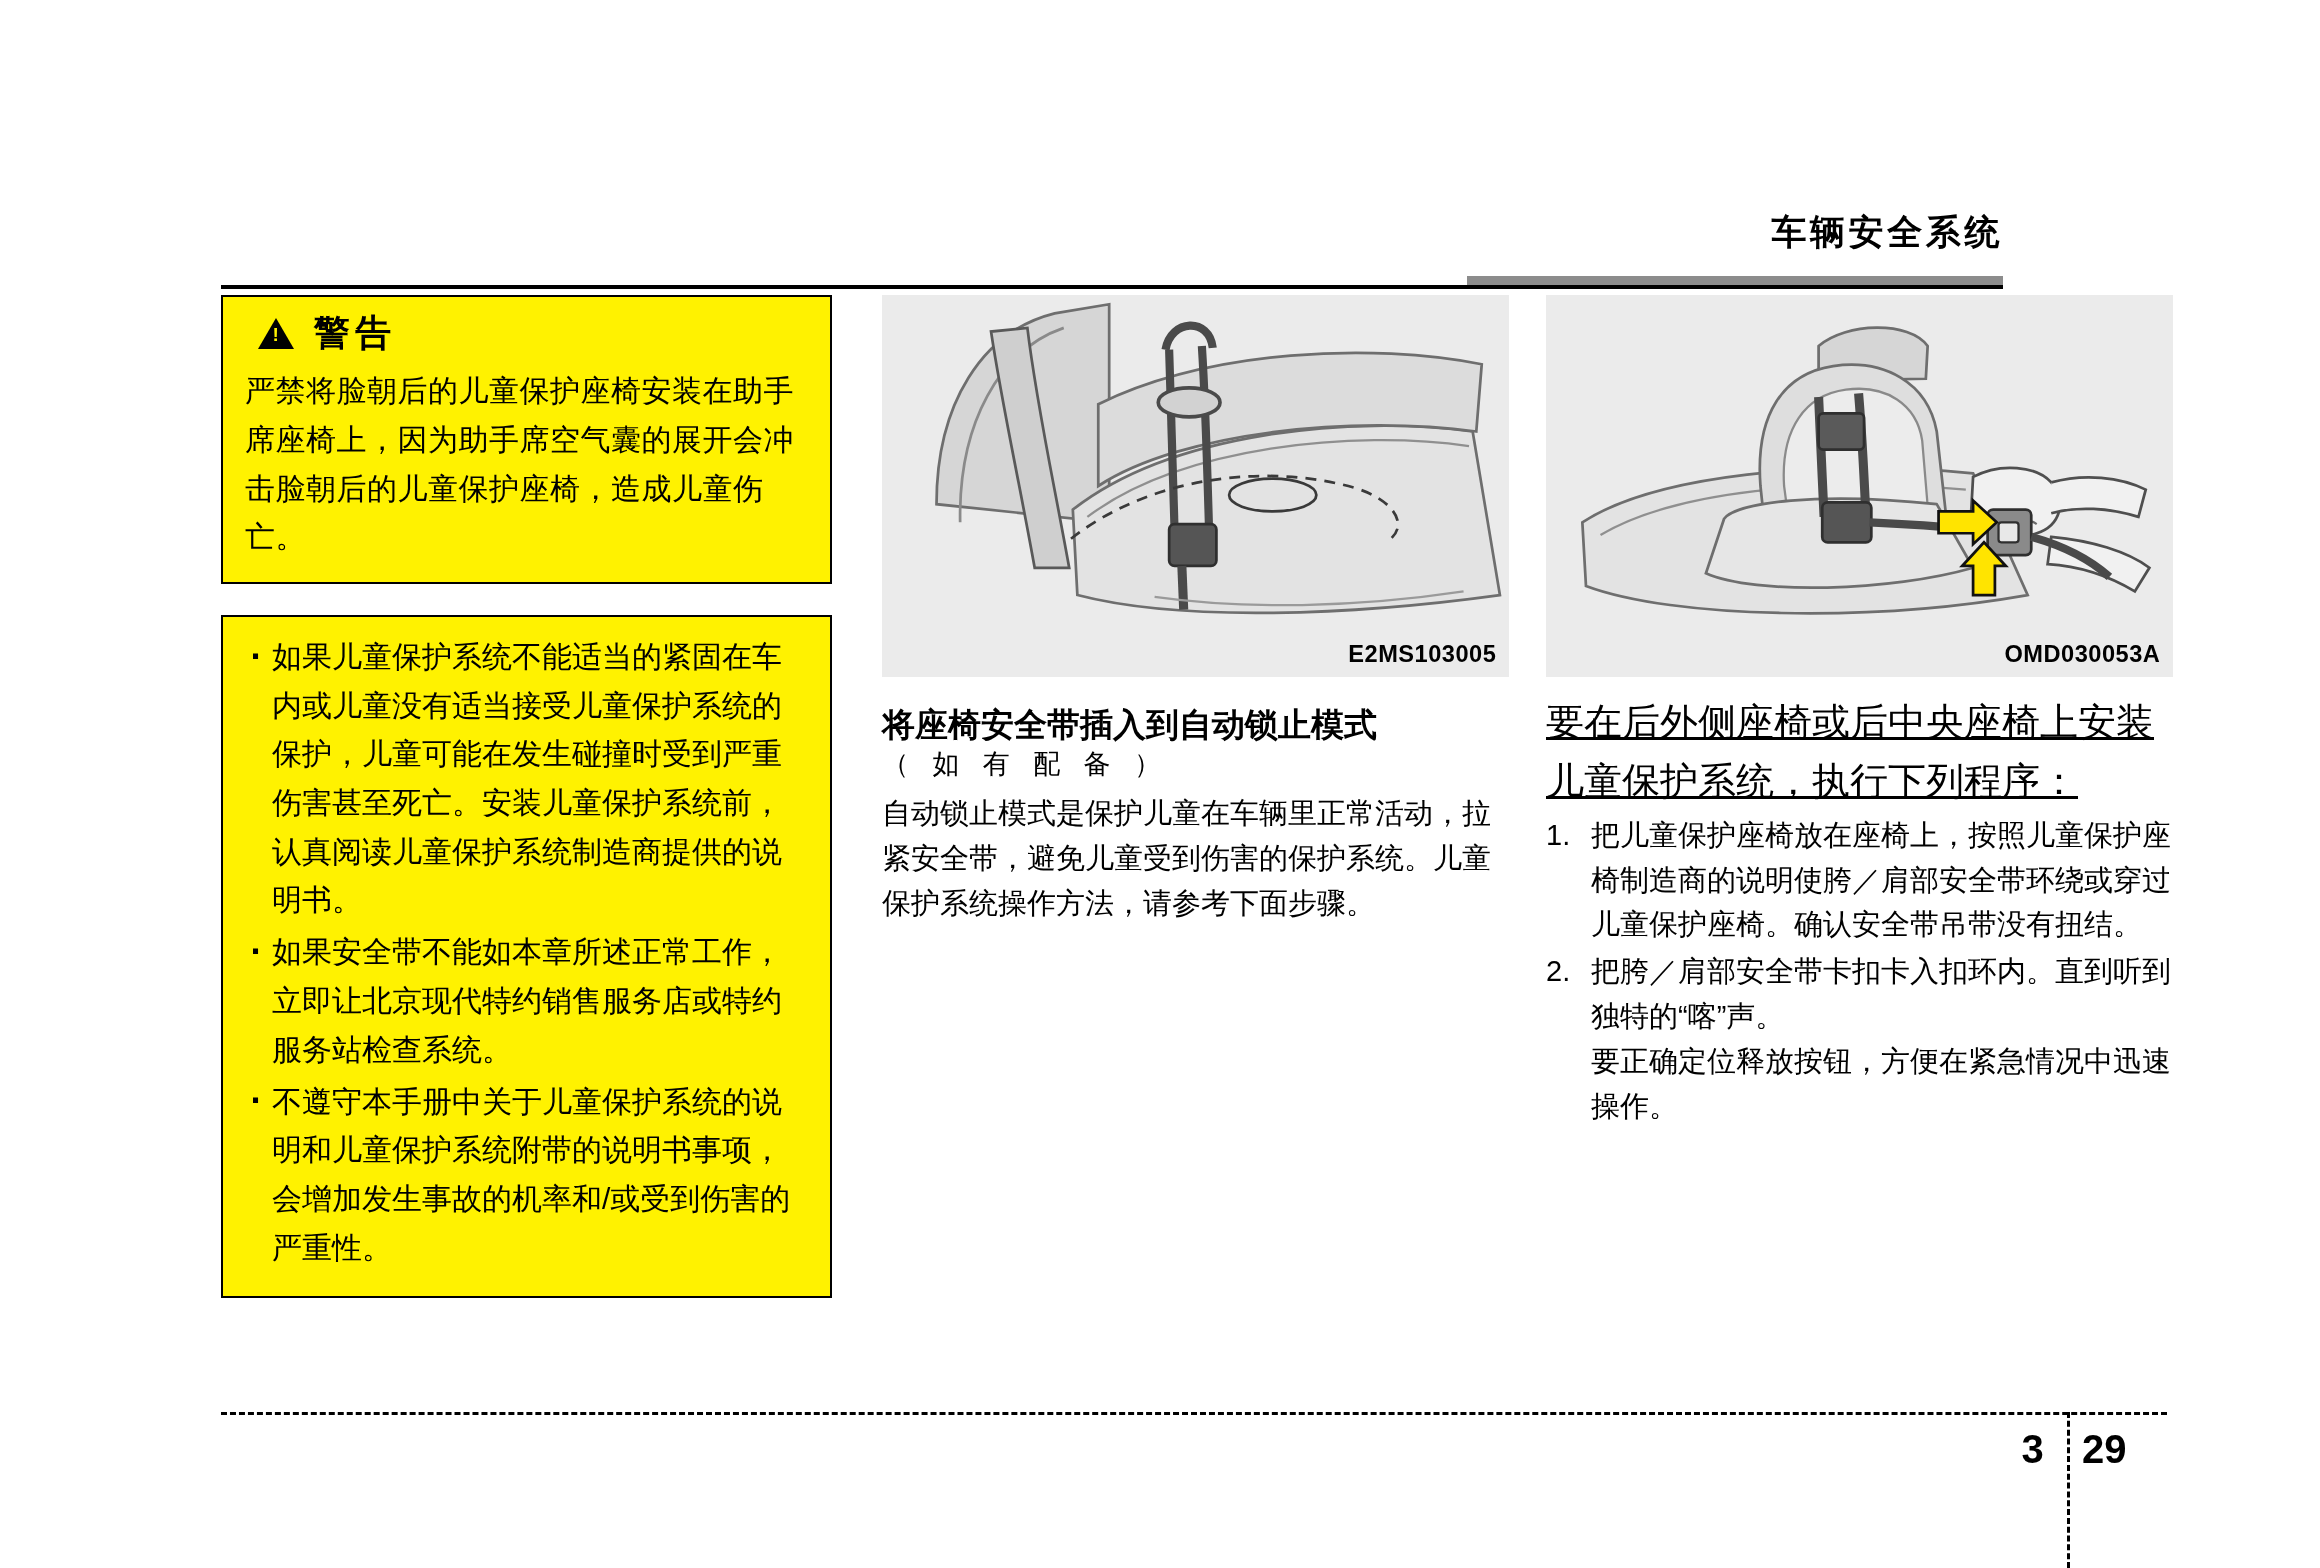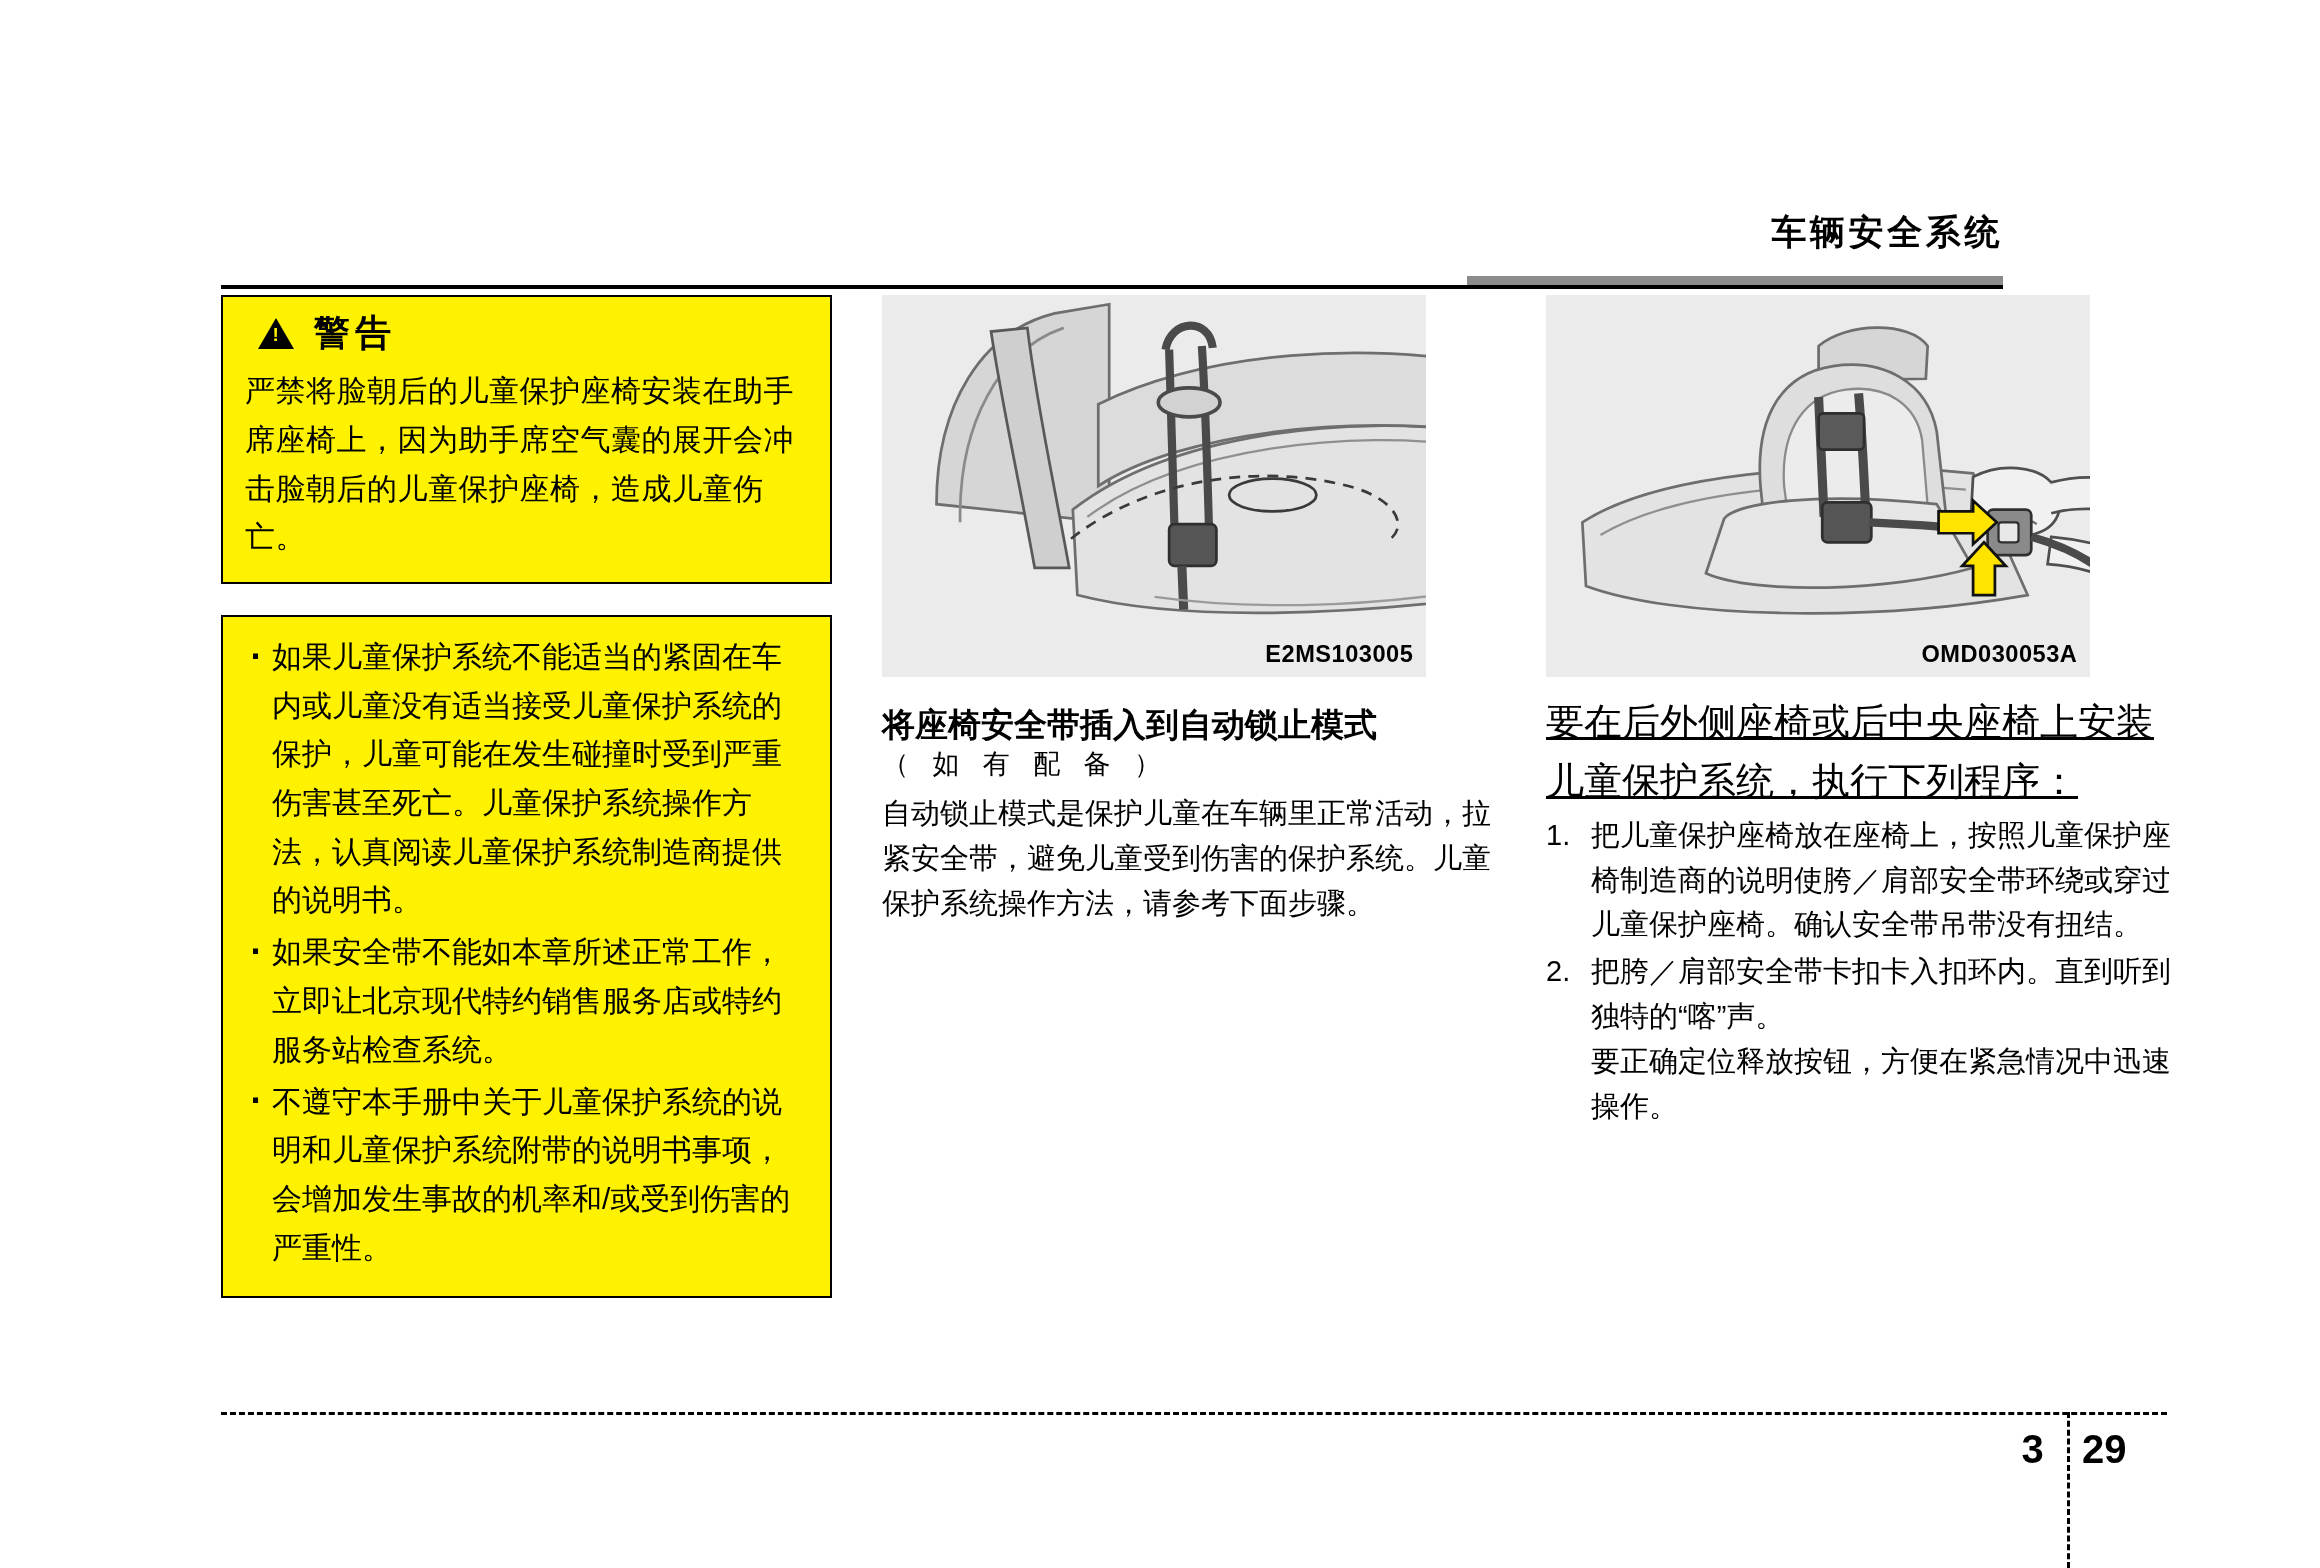--- a/index.html
+++ b/index.html
@@ -133,21 +133,21 @@
     top: -5.5px;
     font-size: 36px;
     font-weight: bold;
   }
   .box-gap { height: 31px; }
 
   
   .figure {
     position: relative;
     background: #ebebeb;
-    width: 544px;
+    width: 627px;
     height: 382px;
     box-sizing: border-box;
     overflow: hidden;
   }
   .fig-code {
     position: absolute;
     right: 12.7px;
     bottom: 9px;
     font-size: 23.6px;
     font-weight: bold;
@@ -253,21 +253,21 @@
       <div class="warn-tri"></div>
       <div class="warn-title">警告</div>
     </div>
     <div class="warn-body">严禁将脸朝后的儿童保护座椅安装在助手席座椅上，因为助手席空气囊的展开会冲击脸朝后的儿童保护座椅，造成儿童伤亡。</div>
   </div>
 
   <div class="box-gap"></div>
 
   <div class="warn-box">
     <ul class="warn-list">
-      <li>如果儿童保护系统不能适当的紧固在车内或儿童没有适当接受儿童保护系统的保护，儿童可能在发生碰撞时受到严重伤害甚至死亡。儿童保护系统操作方法，认真阅读儿童保护系统制造商提供的说明书。</li>
+      <li>如果儿童保护系统不能适当的紧固在车内或儿童没有适当接受儿童保护系统的保护，儿童可能在发生碰撞时受到严重伤害甚至死亡。安装儿童保护系统前，认真阅读儿童保护系统制造商提供的说明书。</li>
       <li>如果安全带不能如本章所述正常工作，立即让北京现代特约销售服务店或特约服务站检查系统。</li>
       <li>不遵守本手册中关于儿童保护系统的说明和儿童保护系统附带的说明书事项，会增加发生事故的机率和/或受到伤害的严重性。</li>
     </ul>
   </div>
 </div>
 
 <div class="col col-mid">
 
   <div class="figure">
     <svg width="627" height="382" viewBox="0 0 690 420">

